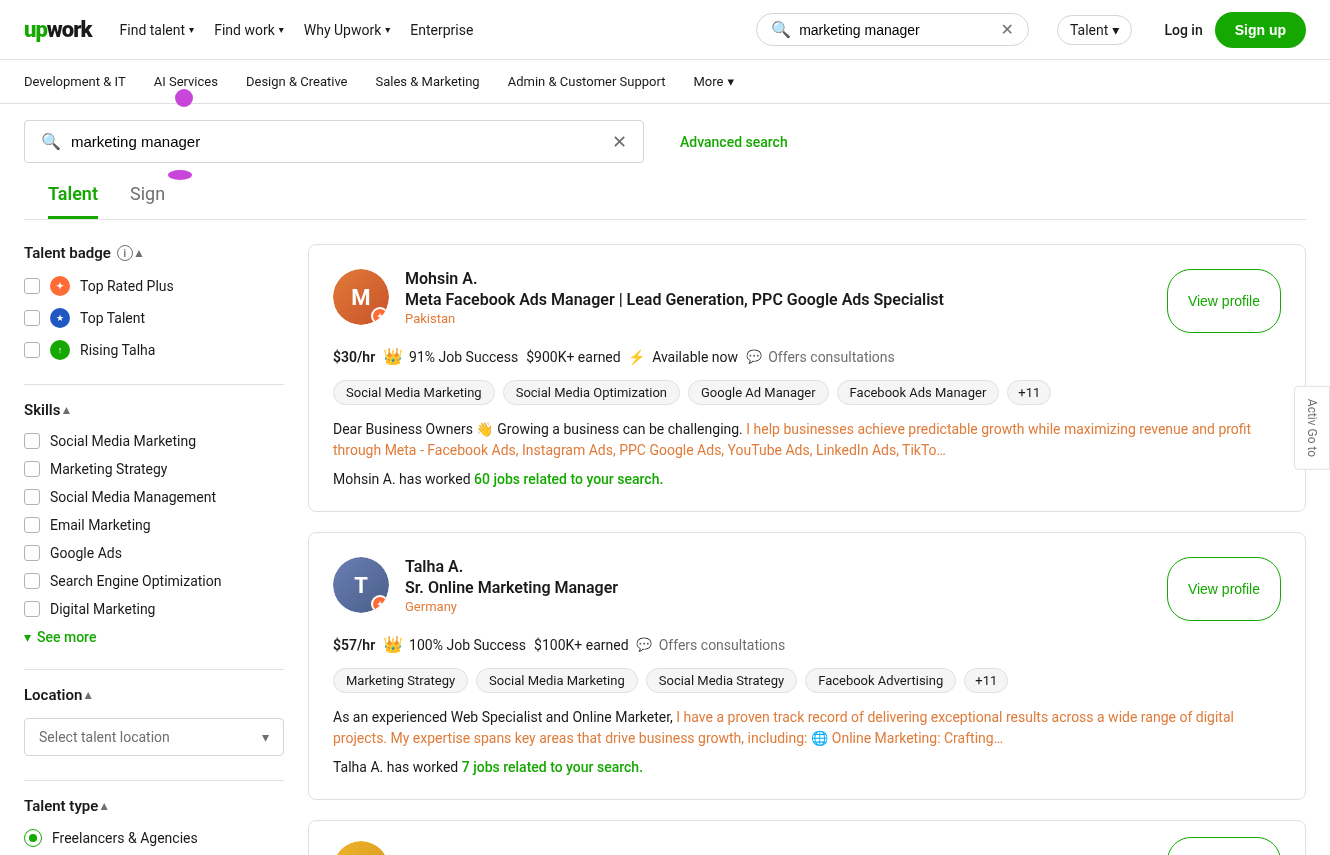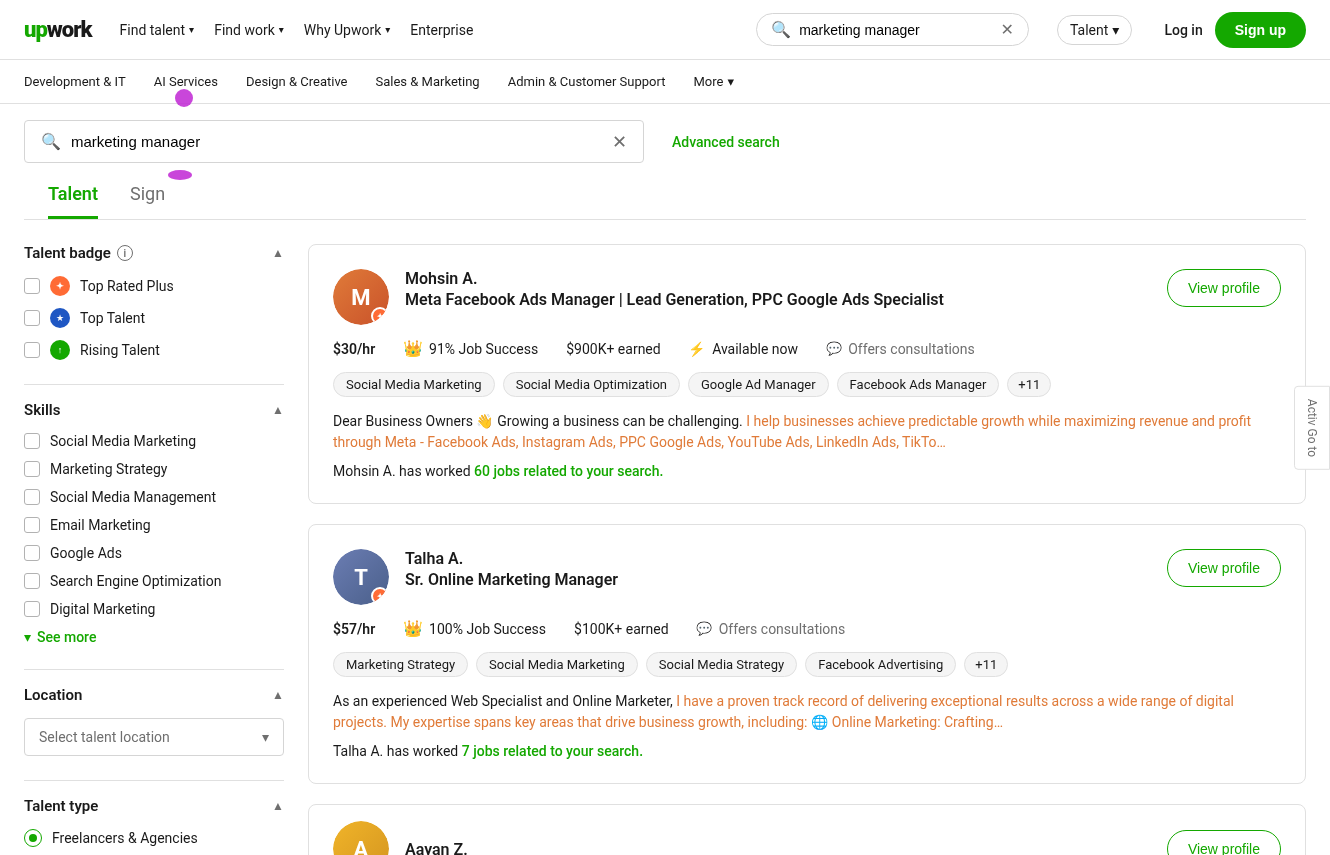--- a/index.html
+++ b/index.html
@@ -39,21 +39,21 @@
     .tabs { display: flex; padding: 20px 24px 0; gap: 32px; border-bottom: 1px solid #e0e0e0; margin-bottom: 0; }
     .tab { font-size: 18px; font-weight: 400; color: #6f6f6f; cursor: pointer; padding-bottom: 12px; border-bottom: 3px solid transparent; }
     .tab.active { color: #14a800; font-weight: 600; border-bottom: 3px solid #14a800; }
 
     
     .main-layout { display: flex; padding: 24px; gap: 24px; }
 
     
     .sidebar { width: 260px; flex-shrink: 0; }
     .filter-section { margin-bottom: 24px; }
-    .filter-header { display: flex; align-items: center; justify-content: space-between; font-size: 15px; font-weight: 600; margin-bottom: 14px; }
+    .filter-header { display: flex; align-items: center; font-size: 15px; font-weight: 600; margin-bottom: 14px; }
     .filter-header-left { display: flex; align-items: center; gap: 6px; }
     .info-icon { width: 16px; height: 16px; border: 1.5px solid #6f6f6f; border-radius: 50%; display: inline-flex; align-items: center; justify-content: center; font-size: 10px; color: #6f6f6f; cursor: pointer; }
     .chevron-icon { font-size: 12px; color: #6f6f6f; cursor: pointer; }
     .filter-item { display: flex; align-items: center; gap: 10px; margin-bottom: 12px; cursor: pointer; }
     .checkbox { width: 16px; height: 16px; border: 1.5px solid #b2b2b2; border-radius: 3px; flex-shrink: 0; background: #fff; }
     .badge-icon { width: 20px; height: 20px; border-radius: 50%; display: flex; align-items: center; justify-content: center; font-size: 11px; flex-shrink: 0; }
     .badge-top-rated-plus { background: #ff6b35; color: #fff; font-size: 9px; font-weight: 700; }
     .badge-top-rated { background: #1f57c3; color: #fff; font-size: 9px; }
     .badge-rising { background: #14a800; color: #fff; font-size: 9px; }
     .filter-label { font-size: 14px; color: #1a1a1a; }
@@ -67,22 +67,22 @@
     
     .results { flex: 1; }
     .result-card { border: 1px solid #e0e0e0; border-radius: 8px; padding: 24px; margin-bottom: 20px; }
     .card-header { display: flex; align-items: flex-start; gap: 16px; margin-bottom: 14px; }
     .avatar { width: 56px; height: 56px; border-radius: 50%; flex-shrink: 0; overflow: hidden; position: relative; }
     .avatar-badge { position: absolute; bottom: 0; right: 0; width: 18px; height: 18px; background: #ff6b35; border-radius: 50%; border: 2px solid #fff; display: flex; align-items: center; justify-content: center; font-size: 8px; color: #fff; font-weight: 700; }
     .card-info { flex: 1; }
     .card-name { font-size: 16px; font-weight: 600; color: #1a1a1a; }
     .card-title { font-size: 16px; font-weight: 600; color: #1a1a1a; margin: 2px 0; }
     .card-location { font-size: 13px; color: #e07b39; }
-    .view-profile-btn { border: 1.5px solid #14a800; color: #14a800; background: #fff; border-radius: 24px; padding: 10px 20px; font-size: 14px; font-weight: 500; cursor: pointer; white-space: nowrap; flex-shrink: 0; }
-    .card-stats { display: flex; align-items: center; gap: 28px; margin-bottom: 14px; font-size: 14px; }
+    .view-profile-btn { border: 1.5px solid #14a800; color: #14a800; background: #fff; border-radius: 24px; padding: 23px 20px; font-size: 14px; font-weight: 500; cursor: pointer; white-space: nowrap; flex-shrink: 0; }
+    .card-stats { display: flex; align-items: center; gap: 8px; margin-bottom: 14px; font-size: 14px; }
     .stat-rate { font-weight: 600; }
     .stat-success { display: flex; align-items: center; gap: 6px; }
     .crown-icon { color: #1f57c3; font-size: 16px; }
     .stat-earned { color: #1a1a1a; }
     .stat-available { display: flex; align-items: center; gap: 6px; color: #1a1a1a; }
     .available-dot { color: #f5a623; font-size: 14px; }
     .stat-consult { display: flex; align-items: center; gap: 6px; color: #6f6f6f; }
     .consult-icon { font-size: 13px; }
     .tags { display: flex; flex-wrap: wrap; gap: 8px; margin-bottom: 14px; }
     .tag { background: #f5f5f5; border: 1px solid #e0e0e0; border-radius: 20px; padding: 4px 12px; font-size: 13px; color: #1a1a1a; }
@@ -156,21 +156,21 @@
 
 <div class="search-main-wrap cursor-decoration">
   <div style="display:flex; align-items:center;">
     <div class="search-main" style="max-width:620px; flex:1; position:relative;">
       <div class="cursor-blob"></div>
       <span class="search-main-icon">🔍</span>
       <input class="search-main-input" type="text" value="marketing manager" style="">
       <span class="search-main-clear">✕</span>
       <div class="cursor-blob2"></div>
     </div>
-    <span class="advanced-search-link" style="margin-left:28px;">Advanced search</span>
+    <span class="advanced-search-link" style="margin-left:36px;">Advanced search</span>
   </div>
 </div>
 
 <div class="tabs" style="margin-left:24px; border-bottom:none;">
   <div class="tab active">Talent</div>
   <div class="tab">Sign</div>
 </div>
 <hr style="border:none; border-top:1px solid #e0e0e0; margin:0 24px;">
 
 <div class="main-layout">
@@ -192,21 +192,21 @@
         <span class="filter-label">Top Rated Plus</span>
       </div>
       <div class="filter-item">
         <div class="checkbox"></div>
         <div class="badge-icon badge-top-rated">★</div>
         <span class="filter-label">Top Talent</span>
       </div>
       <div class="filter-item">
         <div class="checkbox"></div>
         <div class="badge-icon badge-rising">↑</div>
-        <span class="filter-label">Rising Talent</span>
+        <span class="filter-label">Rising Talha</span>
       </div>
     </div>
 
     <hr class="divider">
 
     <div class="filter-section">
       <div class="filter-header">
         <span style="font-size:15px; font-weight:600;">Skills</span>
         <span class="chevron-icon">▲</span>
       </div>
@@ -277,20 +277,21 @@
 
     <div class="result-card">
       <div class="card-header">
         <div class="avatar">
           <div class="avatar-mohsin" style="width:100%;height:100%;border-radius:50%;">M</div>
           <div class="avatar-badge" style="background:#ff6b35;">✦</div>
         </div>
         <div class="card-info">
           <div class="card-name">Mohsin A.</div>
           <div class="card-title">Meta Facebook Ads Manager | Lead Generation, PPC Google Ads Specialist</div>
+          <div class="card-location">Pakistan</div>
         </div>
         <button class="view-profile-btn">View profile</button>
       </div>
 
       <div class="card-stats">
         <span class="stat-rate">$30/hr</span>
         <span class="stat-success">
           <span class="crown-icon">👑</span>
           <span>91% Job Success</span>
         </span>
@@ -323,20 +324,21 @@
 
     <div class="result-card">
       <div class="card-header">
         <div class="avatar">
           <div class="avatar-talha" style="width:100%;height:100%;border-radius:50%;">T</div>
           <div class="avatar-badge" style="background:#ff6b35;">✦</div>
         </div>
         <div class="card-info">
           <div class="card-name">Talha A.</div>
           <div class="card-title">Sr. Online Marketing Manager</div>
+          <div class="card-location">Germany</div>
         </div>
         <button class="view-profile-btn">View profile</button>
       </div>
 
       <div class="card-stats">
         <span class="stat-rate">$57/hr</span>
         <span class="stat-success">
           <span class="crown-icon">👑</span>
           <span>100% Job Success</span>
         </span>

